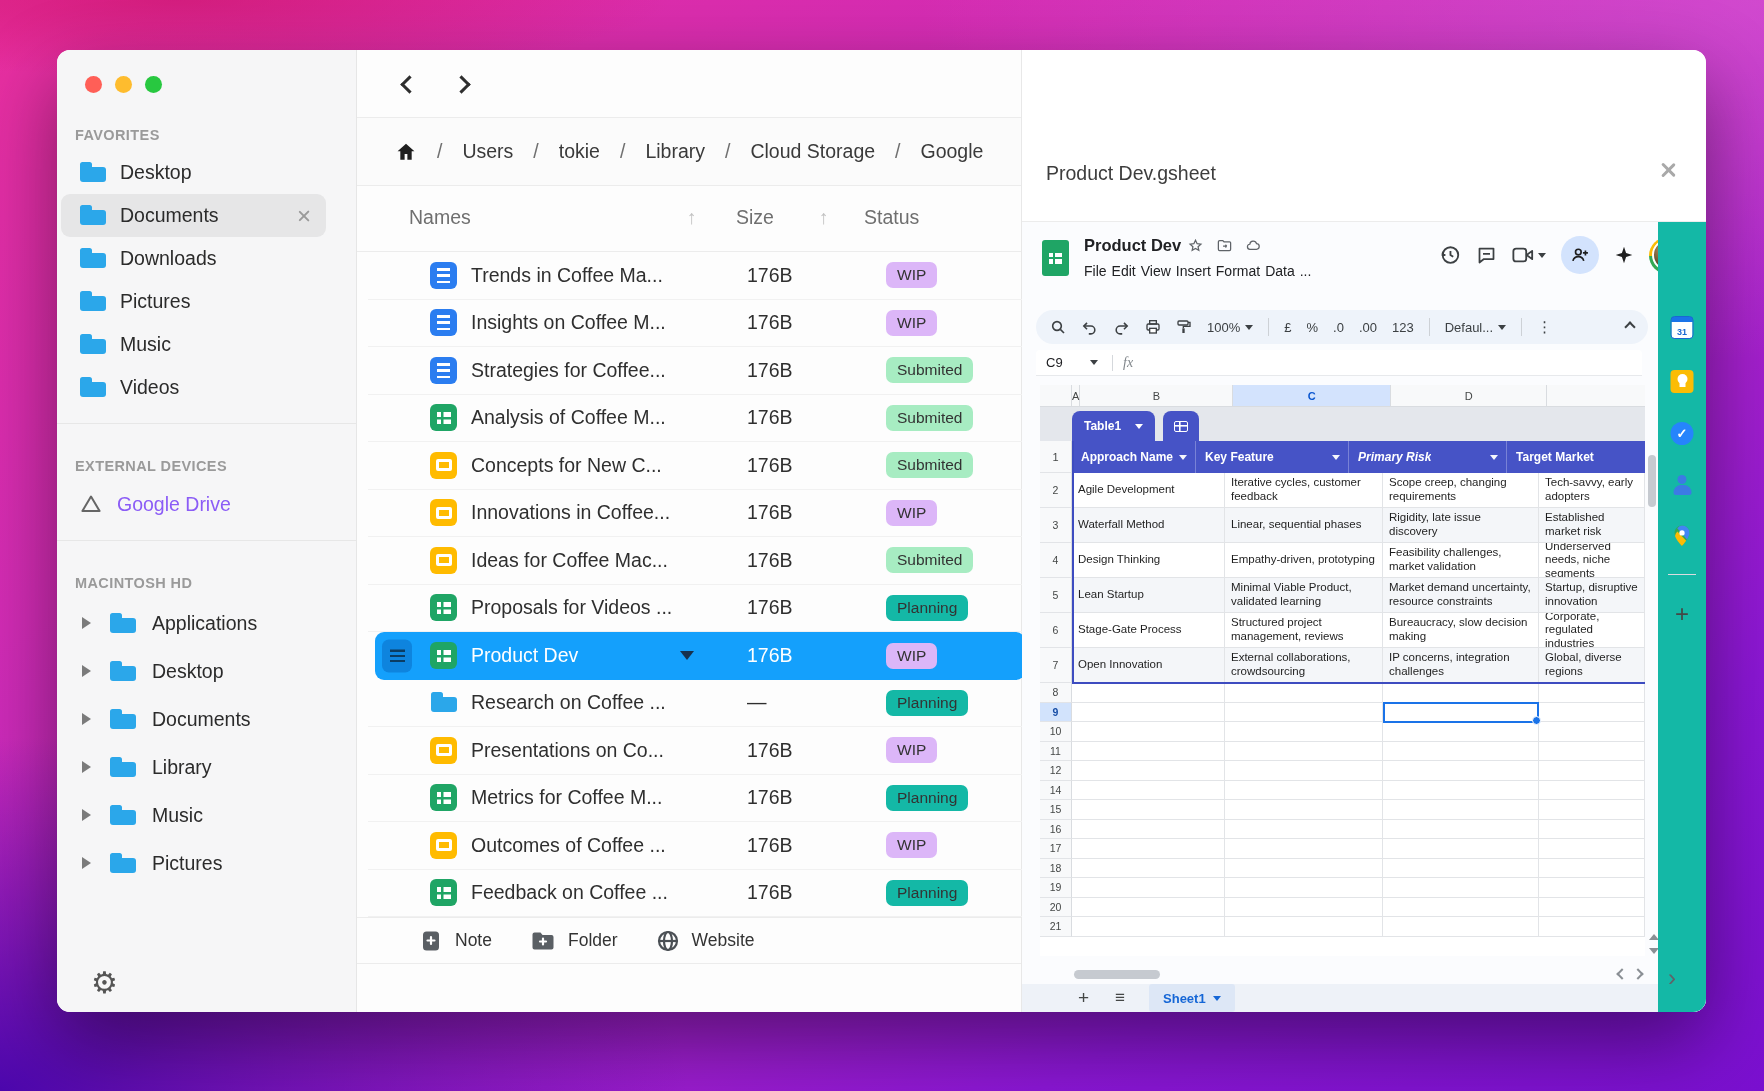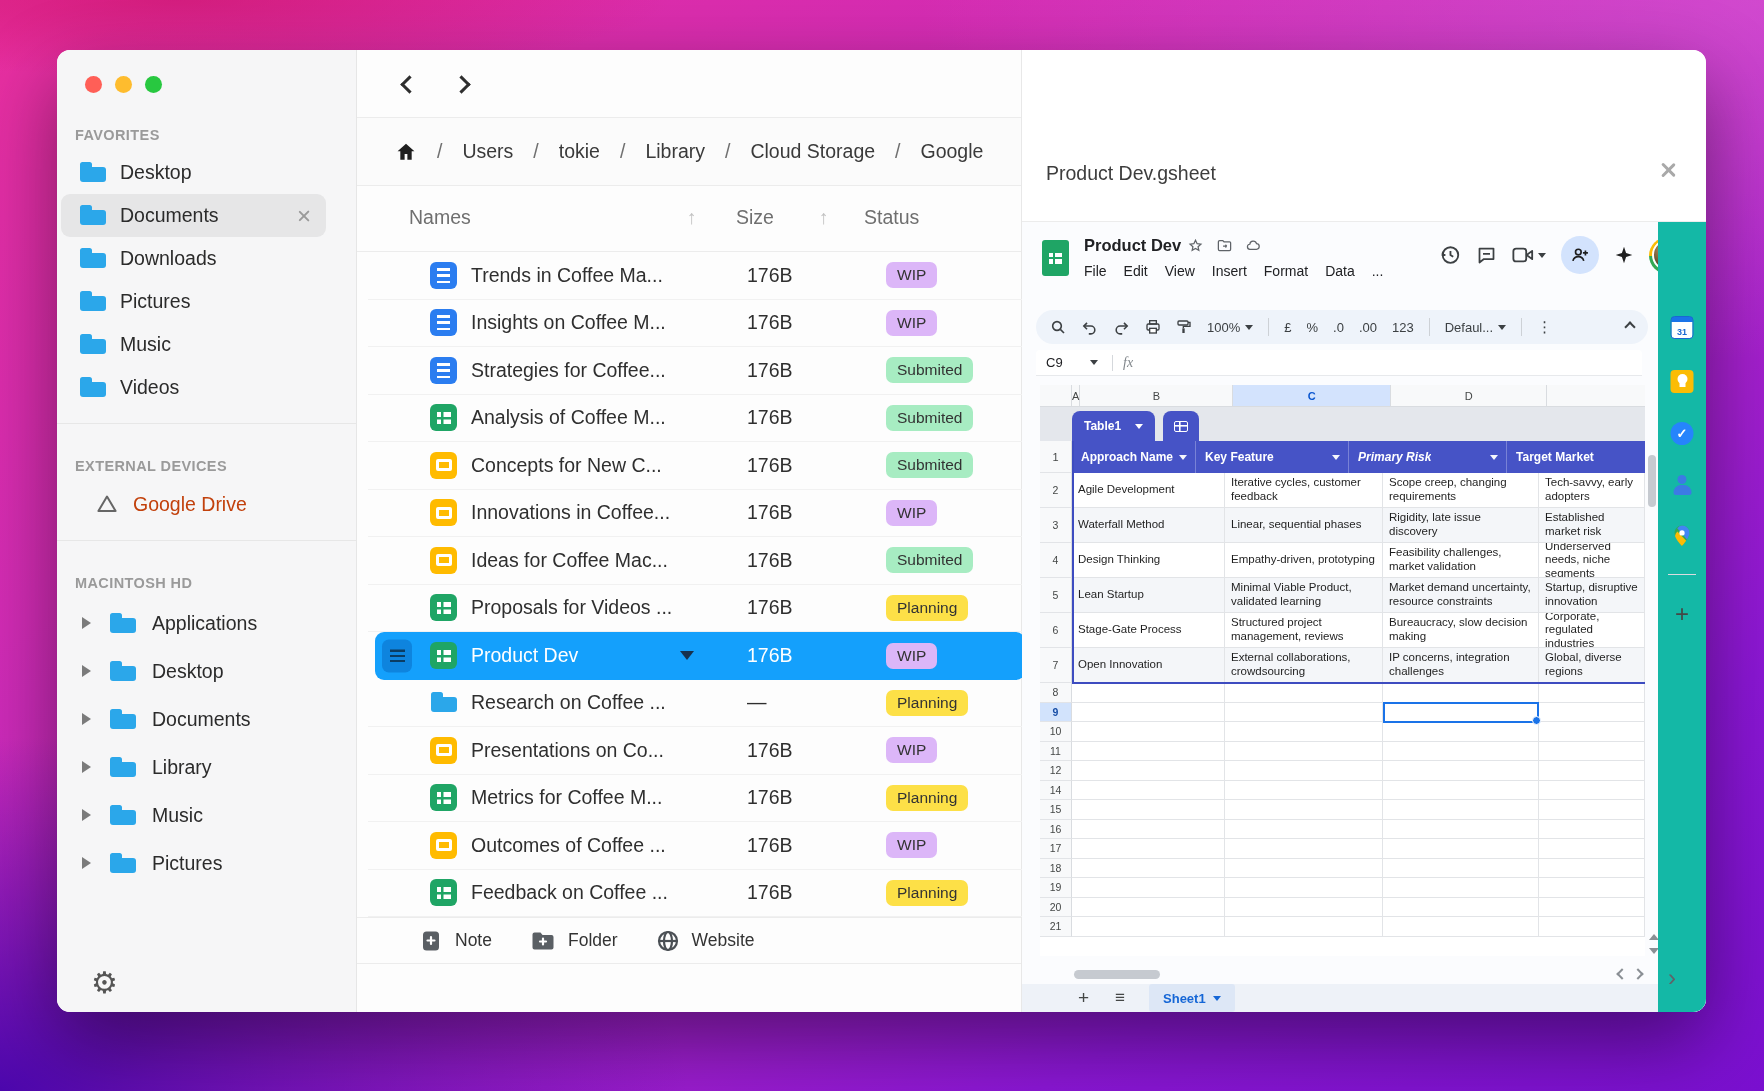--- a/index.html
+++ b/index.html
@@ -23,21 +23,21 @@
   .sbitem { position:relative; height:43px; display:flex; align-items:center; padding-left:23px; gap:14px; font-size:19.5px; color:#2b2b2b; cursor:default; }
   .sbitem.selected { background:#e6e6e7; border-radius:9px; margin:0 30px 0 4px; padding-left:19px; }
   .sblabel { flex:1; }
   .sbfolder { position:relative; width:26px; height:21px; flex:none; }
   .sbfolder i { position:absolute; display:block; left:0; top:0; width:12px; height:9px; background:#2ba7ea; border-radius:2.5px 2.5px 0 0; }
   .sbfolder i::after { content:""; position:absolute; left:0; top:5px; width:26px; height:15px; background:#2ba7ea; border-radius:3px; }
   .xicon { position:relative; width:16px; height:16px; margin-right:14px; flex:none; }
   .xicon::before,.xicon::after { content:""; position:absolute; left:7px; top:1px; width:2.4px; height:14px; background:#9a9a9a; border-radius:2px; }
   .xicon::before{transform:rotate(45deg)} .xicon::after{transform:rotate(-45deg)}
   .divider { height:1px; background:#e7e7e7; margin:14px 0 4px 0; }
-  .devitem { height:44px; display:flex; align-items:center; padding-left:37px; gap:13px; font-size:19.5px; color:#c2410c; }
+  .devitem { height:44px; display:flex; align-items:center; padding-left:21px; gap:13px; font-size:19.5px; color:#8b5cf6; }
   .hditem { height:48px; display:flex; align-items:center; padding-left:25px; font-size:19.5px; color:#2b2b2b; }
   .disc { width:0; height:0; border-left:9px solid #7b7b7b; border-top:6px solid transparent; border-bottom:6px solid transparent; margin-right:19px; flex:none; }
   .hditem .sbfolder { margin-right:16px; }
   .gear { position:absolute; left:34px; bottom:14px; font-size:30px; color:#555; line-height:1; }
 
   
   .browser { position:absolute; left:300px; top:0; width:665px; height:100%; background:#fdfdfd; border-right:1px solid #e8e8e8; }
   .navbar { position:absolute; left:0; top:0; width:100%; height:68px; border-bottom:1px solid #ececec; }
   .chev { position:absolute; top:28px; width:13px; height:13px; border-left:3px solid #2e2e2e; border-bottom:3px solid #2e2e2e; }
   .chev.back { left:46px; transform:rotate(45deg); }
@@ -46,21 +46,21 @@
   .bsep { color:#6f6f6f; }
   .bcrumb { cursor:default; }
   .listhead { position:absolute; left:0; top:136px; width:100%; height:66px; border-bottom:1px solid #ececec; font-size:19.5px; color:#6f6f6f; }
   .listhead > span { position:absolute; top:20px; }
   .lh-names{left:52px} .lh-sort1{left:330px;color:#c2c2c2} .lh-size{left:379px} .lh-sort2{left:462px;color:#c2c2c2} .lh-status{left:507px}
   .filelist { position:absolute; left:11px; top:202px; width:100%; }
   .frow { position:relative; height:47.5px; display:flex; align-items:center; padding-left:62px; border-bottom:1px solid #f1f1f1; font-size:19.5px; color:#2f2f2f; }
   .frow .fname { margin-left:14px; }
   .fsize { position:absolute; left:379px; }
   .badge { position:absolute; left:518px; padding:4px 11px; border-radius:7px; font-size:15.5px; color:#333; }
-  .badge.wip{background:#dcb6f8} .badge.submited{background:#a7ecc2} .badge.planning{background:#fde047}
+  .badge.wip{background:#dcb6f8} .badge.submited{background:#a7ecc2} .badge.planning{background:#14b8a6}
   .frow.selected { background:#14a0fc; border-radius:9px; margin:0 7px; padding-left:55px; border-bottom:none; color:#fff; height:47.5px; }
   .frow.selected .fsize{left:372px} .frow.selected .badge{left:511px}
   .rowcaret { position:absolute; left:305px; width:0; height:0; border-left:7px solid transparent; border-right:7px solid transparent; border-top:9px solid #17314d; }
   .drag { position:absolute; left:7px; top:50%; transform:translateY(-50%); width:30px; height:33px; border-radius:7px; background:#0e84de; display:flex; align-items:center; justify-content:center; }
   .drag i { display:block; width:15px; height:13px; background:repeating-linear-gradient(#0b3c63 0 2.6px, transparent 2.6px 5.2px); }
   .ficon { width:27px; height:27px; border-radius:6px; position:relative; flex:none; display:flex; align-items:center; justify-content:center; }
   .ficon i { display:block; }
   .ficon.doc{background:#2b7df0}
   .ficon.doc i{width:13px;height:15px;background:repeating-linear-gradient(#fff 0 2.6px,transparent 2.6px 6.4px)}
   .ficon.sheet{background:#1fa565}
@@ -83,21 +83,21 @@
   .pclose::before,.pclose::after { content:""; position:absolute; left:9px; top:1px; width:2.6px; height:18px; background:#a9a9a9; border-radius:2px; }
   .pclose::before{transform:rotate(45deg)} .pclose::after{transform:rotate(-45deg)}
   .sheets { position:absolute; left:0; top:172px; width:684px; height:790px; background:#fbfcfe; font-family:"Liberation Sans",sans-serif; }
 
   .sh-top { position:absolute; left:18px; top:8px; right:0; height:72px; }
   .slogo { position:absolute; left:2px; top:10px; width:27px; height:36px; background:#1fa565; border-radius:3px; display:flex; align-items:center; justify-content:center; }
   .slogo i { display:block; width:13px; height:11px; background:#fff; position:relative; }
   .slogo i::before{content:"";position:absolute;inset:0;background:linear-gradient(#1fa565,#1fa565) 4px 0/2.2px 100% no-repeat,linear-gradient(#1fa565,#1fa565) 0 4.4px/100% 2.2px no-repeat}
   .sh-title { position:absolute; left:44px; top:6px; font-size:16.5px; font-weight:600; color:#202124; }
   .title-icons { position:absolute; left:148px; top:8px; display:flex; gap:13px; align-items:center; }
-  .sh-menus { position:absolute; left:44px; top:33px; display:flex; gap:17px; font-size:14px; color:#202124; }
+  .sh-menus { position:absolute; left:44px; top:33px; display:flex; gap:5px; font-size:14px; color:#202124; }
   .sh-topright { position:absolute; right:20px; top:6px; display:flex; align-items:center; gap:15px; }
   .sharebtn { width:38px; height:38px; border-radius:50%; background:#d3e3fd; display:flex; align-items:center; justify-content:center; }
   .avatar { width:37px; height:37px; border-radius:50%; padding:2.5px;
     background:conic-gradient(#ea4335 0 25%, #4285f4 25% 50%, #34a853 50% 75%, #fbbc05 75% 100%); }
   .avatar i { display:block; width:100%; height:100%; border-radius:50%; border:2px solid #fff;
     background:radial-gradient(circle at 40% 30%, #caa66d, #6b5433 55%, #33401f 90%); }
   .camwrap { display:flex; align-items:center; gap:4px; }
   .ddcaret { width:0; height:0; border-left:4.5px solid transparent; border-right:4.5px solid transparent; border-top:5.5px solid #3c4043; }
 
   .sh-toolbar { position:absolute; left:14px; top:88px; width:612px; height:34px; border-radius:17px; background:#eef3fa; display:flex; align-items:center; padding:0 14px; gap:15px; font-size:13px; color:#3c4043; }

